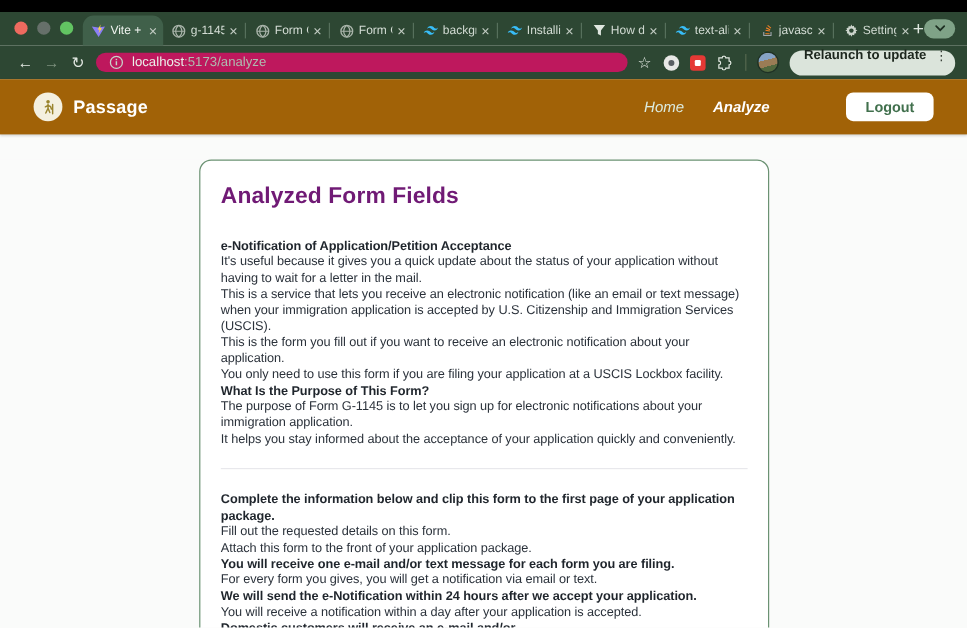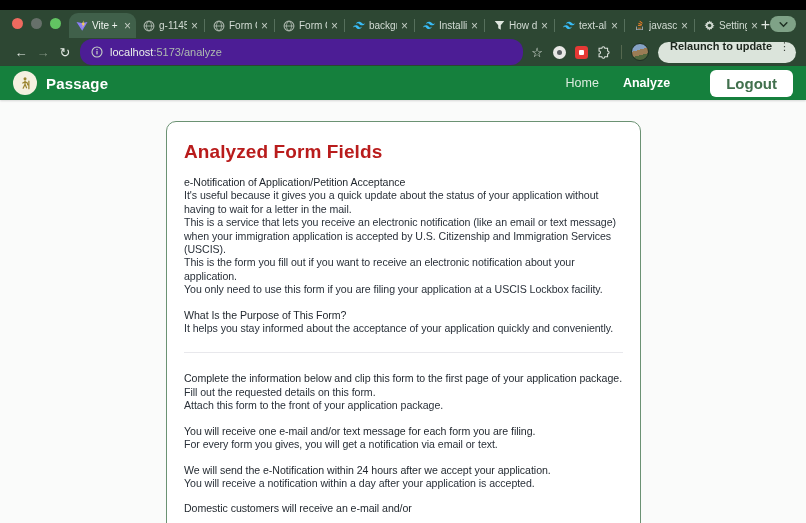--- a/index.html
+++ b/index.html
@@ -26,58 +26,58 @@
   .tab.active .label { color:#f0f4f0; }
   .tab-sep { width:1px; height:13px; background:#56705c; margin:0 1px 6px 1px; flex:none; }
   .newtab { color:#dfe7df; font-size:16px; margin:0 0 5px 10px; line-height:1; flex:none; cursor:pointer; }
   .tabsearch { width:26px; height:16px; border-radius:9px; background:#7fa287; display:flex; align-items:center;
                justify-content:center; margin:0 4px 6px auto; cursor:pointer; flex:none; }
 
   
   .addrbar { height:28px; background:#2d4733; display:flex; align-items:center; padding:0 10px; }
   .navbtn { width:22px; text-align:center; font-size:13px; color:#e2e8e2; cursor:pointer; flex:none; }
   .navbtn.dim { color:#7d907e; }
-  .omnibox { flex:1; height:26px; background:#4c1d95; border-radius:12px; display:flex; align-items:center;
+  .omnibox { flex:1; height:16px; background:#be185d; border-radius:12px; display:flex; align-items:center;
              padding:0 11px; gap:7px; margin:0 8px 0 4px; min-width:0; cursor:text; }
   .url { font-size:11px; color:#eaf0ea; white-space:nowrap; }
   .url .path { color:#aebcb0; }
   .bar-icon { flex:none; display:flex; align-items:center; justify-content:center; cursor:pointer; }
   .star { font-size:13px; color:#dfe6df; margin-right:10px; }
   .ext { margin-right:9px; }
   .ext-circle { width:13px; height:13px; border-radius:50%; background:#e8e8e6; position:relative; }
   .ext-circle::after { content:""; position:absolute; inset:4px; border-radius:50%; background:#5a5f63; }
   .ext-red { width:13px; height:13px; border-radius:3px; background:#e53935; position:relative; }
   .ext-red::after { content:""; position:absolute; inset:4px; background:#fff; border-radius:1px; }
   .toolbar-sep { width:1px; height:14px; background:#55684f; margin:0 9px 0 2px; flex:none; }
   .avatar { width:18px; height:18px; border-radius:50%; flex:none; margin-right:9px; cursor:pointer;
             background:linear-gradient(165deg,#86a3c5 0 38%,#9a7c55 38% 66%,#51683e 66%); border:1px solid #1f3125; }
   .relaunch { height:21px; background:#dbe4db; border-radius:11px; display:flex; align-items:center; gap:7px;
               padding:0 6px 12px 12px; font-size:11px; color:#1c261d; font-weight:bold; flex:none; cursor:pointer; }
   .relaunch .kebab { font-size:11px; color:#3a423a; font-weight:normal; }
 
   
-  .appheader { height:34px; background:#15803d; display:flex; align-items:center; padding:0 13px;
+  .appheader { height:46px; background:#a16207; display:flex; align-items:center; padding:0 28px;
                box-shadow:0 1px 2px rgba(0,0,0,.15); position:relative; z-index:2; }
   .brandwrap { display:flex; align-items:center; gap:9px; }
   .logo { width:24px; height:24px; border-radius:50%; background:#f4f0e0; display:flex; align-items:center;
           justify-content:center; flex:none; }
   .brand { color:#fff; font-weight:bold; font-size:15px; letter-spacing:.2px; }
   .nav { margin-left:auto; display:flex; align-items:center; gap:24px; }
-  .navitem { color:#dcebdf; font-size:12.5px; cursor:pointer; }
+  .navitem { color:#dcebdf; font-size:12.5px; cursor:pointer;font-style:italic; }
   .navitem.active { color:#fff; font-weight:bold; }
-  .logout { background:#fff; color:#41704d; font-size:15px; font-weight:bold; padding:5px 16px;
-            border-radius:6px; border:none; margin-left:16px; cursor:pointer; font-family:inherit; }
+  .logout { background:#fff; color:#41704d; font-size:12px; font-weight:bold; padding:5px 16px;
+            border-radius:6px; border:none; margin-left:40px; cursor:pointer; font-family:inherit; }
 
   
   .main { height:423px; background:#fafbfa; }
   .card { width:475px; margin:21px 0 0 166px; background:#fff; border:1px solid #6b9273; border-radius:10px;
           padding:19px 17px 24px 17px; }
-  .card h1 { font-size:19px; color:#b91c1c; font-weight:bold; margin-bottom:13px; letter-spacing:.1px; }
+  .card h1 { font-size:19px; color:#701a75; font-weight:bold; margin-bottom:24px; letter-spacing:.1px; }
   .section p { font-size:10.6px; line-height:13.4px; color:#2a313a; letter-spacing:-0.05px; }
-  .section p.bold { font-weight:normal; color:#1f252c;margin-top:12px; }
+  .section p.bold { font-weight:bold; color:#1f252c; }
   .divider { border:none; border-top:1px solid #e8e8ec; margin:17px 0 19px 0; }
 </style>
 </head>
 <body>
 
 <div class="screen-top"></div>
 
 <div class="tabstrip">
   <div class="traffic">
     <span class="dot red"></span>
@@ -255,20 +255,21 @@
   <div class="card">
     <h1>Analyzed Form Fields</h1>
     <div>
         <div class="section">
           <p class="bold">e-Notification of Application/Petition Acceptance</p>
           <p>It's useful because it gives you a quick update about the status of your application without having to wait for a letter in the mail.</p>
           <p>This is a service that lets you receive an electronic notification (like an email or text message) when your immigration application is accepted by U.S. Citizenship and Immigration Services (USCIS).</p>
           <p>This is the form you fill out if you want to receive an electronic notification about your application.</p>
           <p>You only need to use this form if you are filing your application at a USCIS Lockbox facility.</p>
           <p class="bold">What Is the Purpose of This Form?</p>
+          <p>The purpose of Form G-1145 is to let you sign up for electronic notifications about your immigration application.</p>
           <p>It helps you stay informed about the acceptance of your application quickly and conveniently.</p>
         </div>
         <hr class="divider">
         <div class="section">
           <p class="bold">Complete the information below and clip this form to the first page of your application package.</p>
           <p>Fill out the requested details on this form.</p>
           <p>Attach this form to the front of your application package.</p>
           <p class="bold">You will receive one e-mail and/or text message for each form you are filing.</p>
           <p>For every form you gives, you will get a notification via email or text.</p>
           <p class="bold">We will send the e-Notification within 24 hours after we accept your application.</p>

